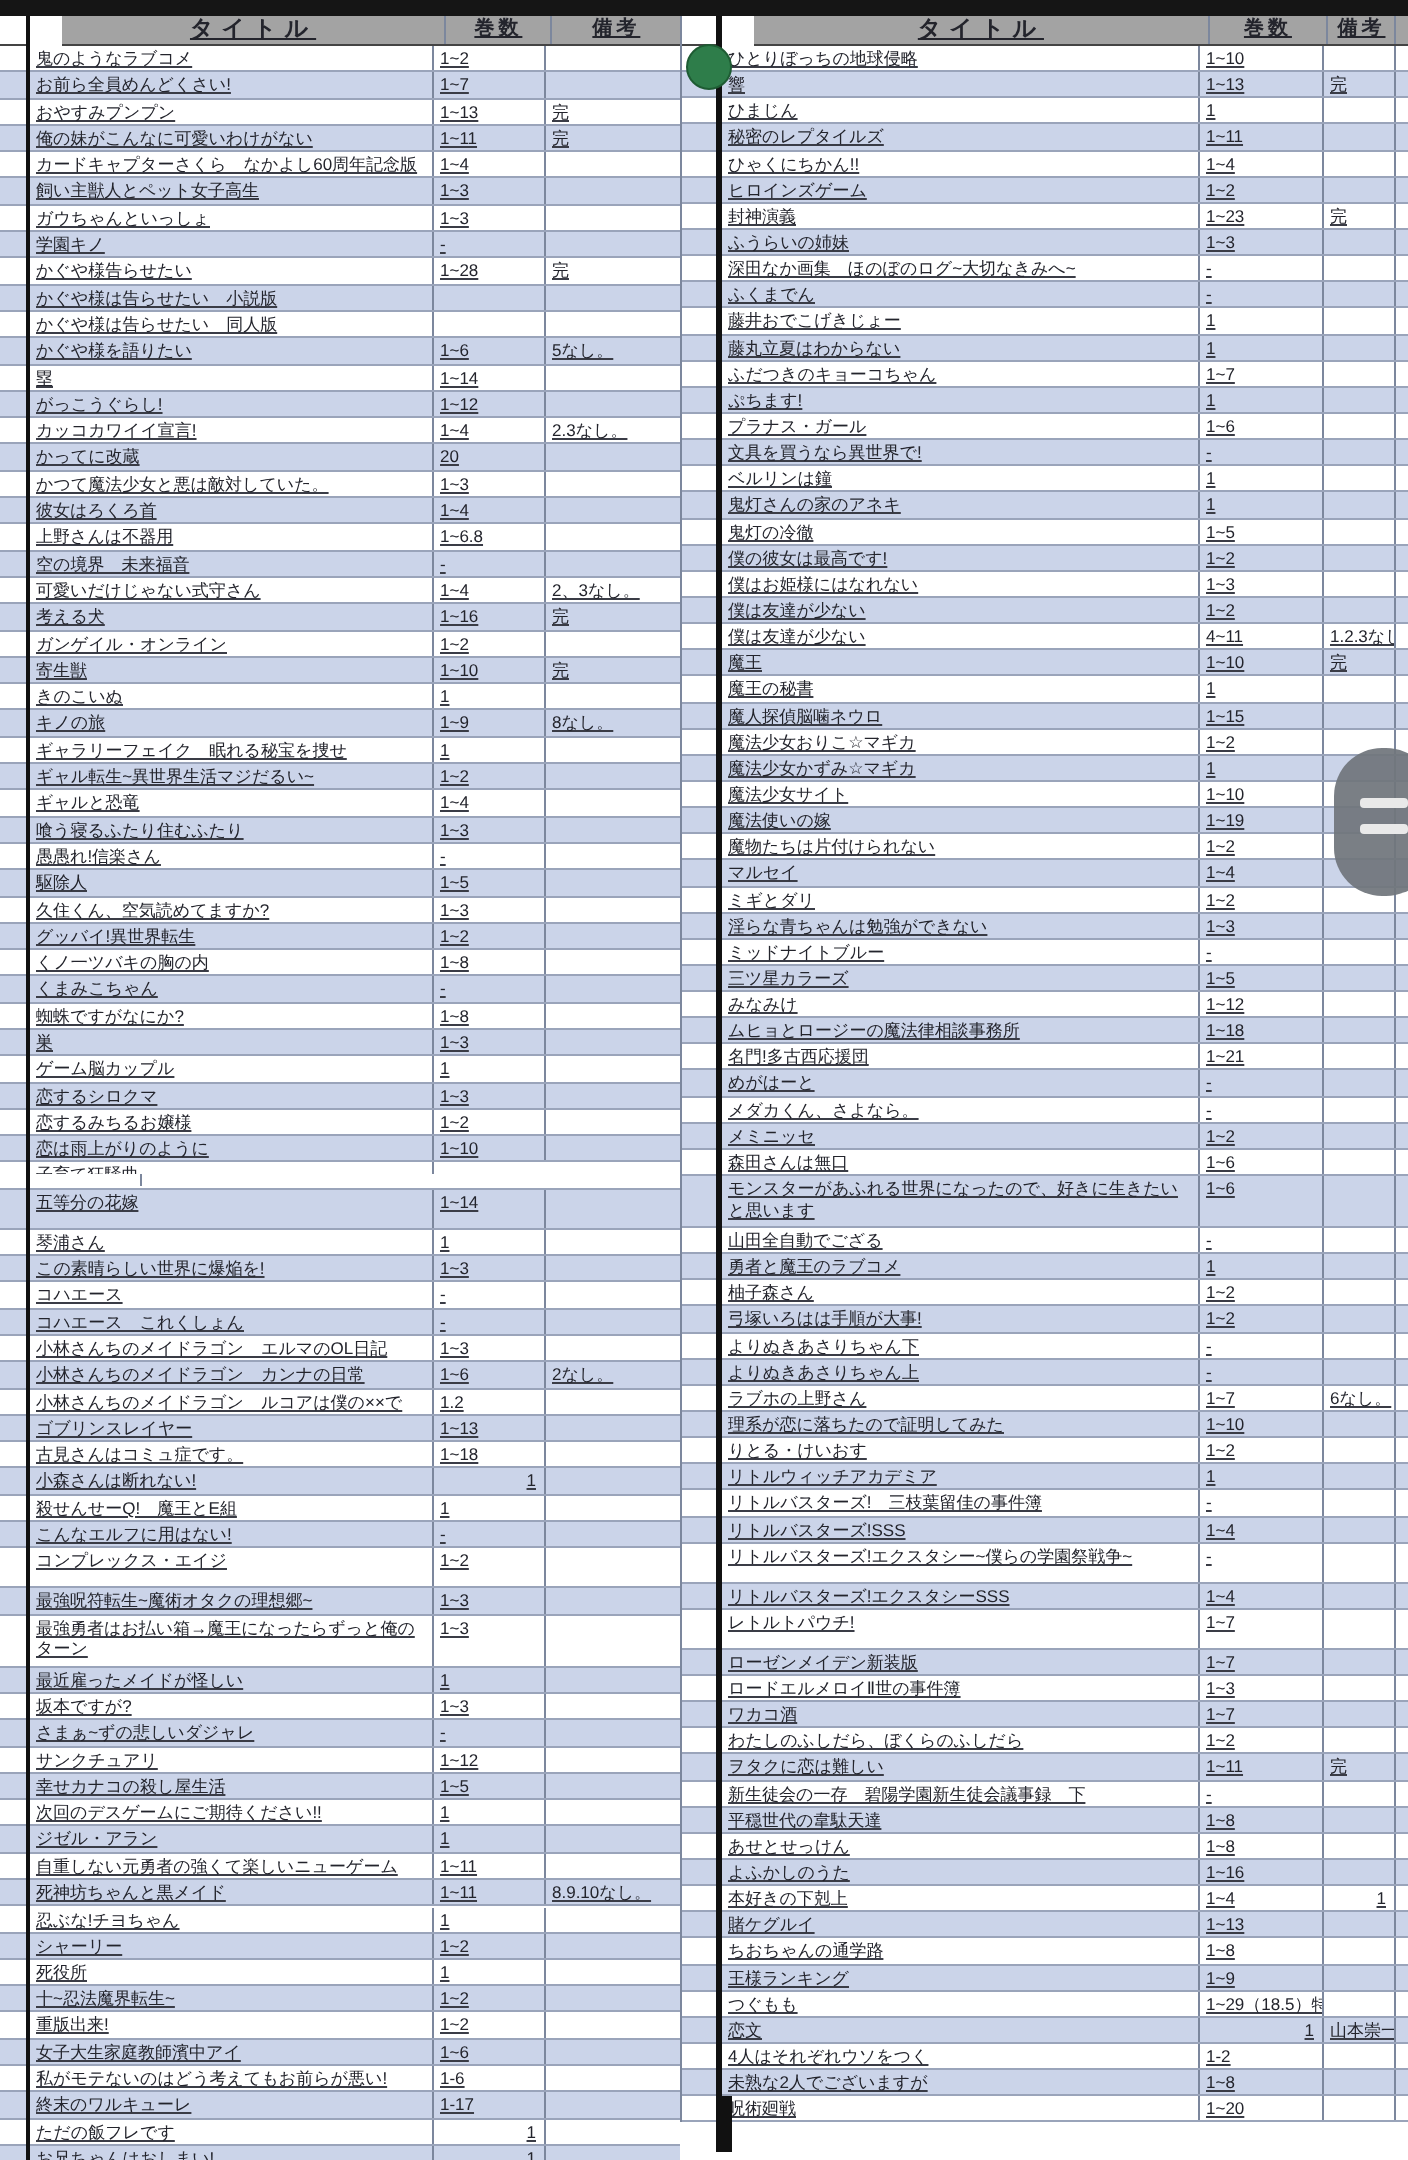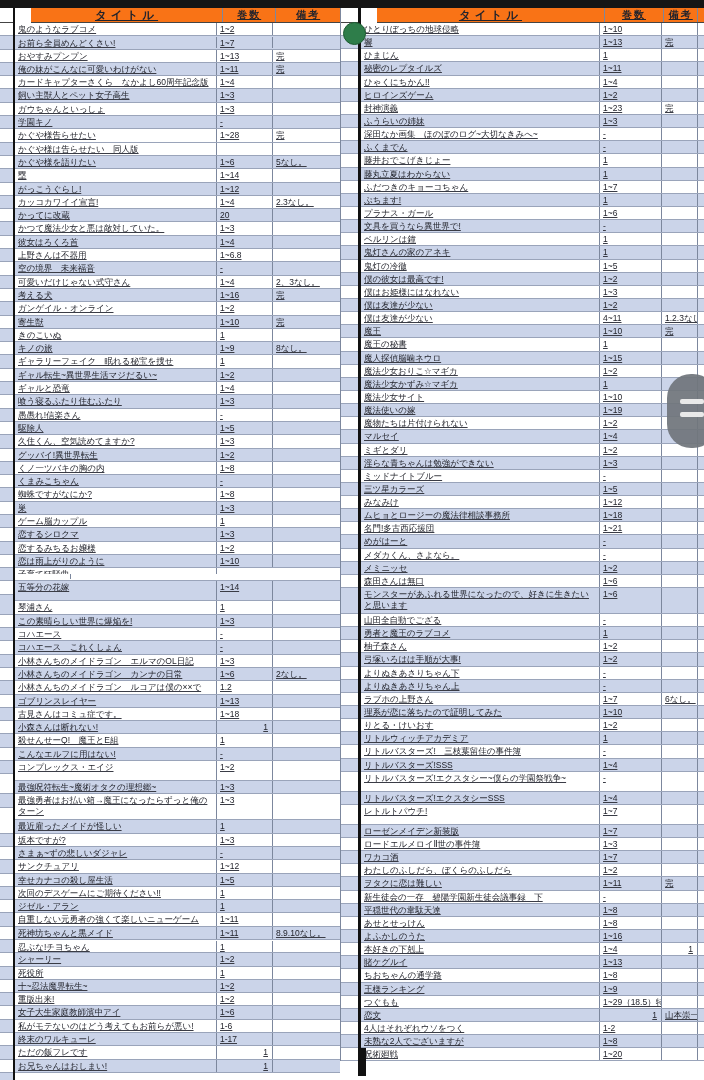--- a/index.html
+++ b/index.html
@@ -5,21 +5,21 @@
   html,body{margin:0;padding:0;}
   .screen{position:relative;width:704px;height:1080px;overflow:hidden;background:#ffffff;
           font-family:"Liberation Sans","DejaVu Sans",sans-serif;color:#23242c;}
   .topbar{position:absolute;left:0;top:0;width:704px;height:8px;background:#151515;}
   
   .pane{position:absolute;top:8px;}
   .sliver{left:0;width:13px;border-right:2px solid #111;}
   .ltable{left:15px;width:325px;}
   .spacer{left:340px;width:17px;border-left:1px solid #7c879d;}
   .rtable{left:358px;width:346px;border-left:3px solid #111;}
-  .thead{display:flex;height:14px;border-bottom:1.5px solid #444;background:#f97316;margin-left:16px;}
+  .thead{display:flex;height:14px;border-bottom:1.5px solid #444;background:#a3a3a3;margin-left:16px;}
   .th{font-size:10px;font-weight:700;text-align:center;letter-spacing:2px;
       border-right:1px solid #7c879d;box-sizing:border-box;line-height:14px;
       overflow:hidden;white-space:nowrap;}
   .th.u, .u{text-decoration:underline;text-underline-offset:1px;}
   .th-title{font-size:11.5px;letter-spacing:4px;}
   .tr{display:flex;box-sizing:border-box;border-bottom:1px solid #9aa4ba;background:#fff;}
   .tr.alt{background:#cbd4e9;}
   .td{box-sizing:border-box;border-right:1px solid #7c879d;padding:1px 2px 0 3px;
       font-size:8.5px;line-height:1.25;overflow:hidden;}
   .td .u{text-decoration:underline;text-decoration-color:#3a3c46;}
@@ -142,21 +142,21 @@
     <div class="thead">
       <div class="th th-title td-title u">タイトル</div>
       <div class="th td-vol u">巻数</div>
       <div class="th td-note u" style="border-right:none;">備考</div>
     </div>
   <div class="tr" style="height: 13.3px;">
         <div class="td td-title"><span class="u">鬼のようなラブコメ</span></div>
         <div class="td td-vol"><span class="u">1~2</span></div>
         <div class="td td-note"></div>
       </div>
-      <div class="tr alt" style="height: 13.3px; align-items: center;">
+      <div class="tr alt" style="height: 13.3px;">
         <div class="td td-title"><span class="u">お前ら全員めんどくさい!</span></div>
         <div class="td td-vol"><span class="u">1~7</span></div>
         <div class="td td-note"></div>
       </div>
       <div class="tr" style="height: 13.3px;">
         <div class="td td-title"><span class="u">おやすみプンプン</span></div>
         <div class="td td-vol"><span class="u">1~13</span></div>
         <div class="td td-note"><span class="u">完</span></div>
       </div>
       <div class="tr alt" style="height: 13.3px;">
@@ -181,20 +181,25 @@
       </div>
       <div class="tr alt" style="height: 13.3px;">
         <div class="td td-title"><span class="u">学園キノ</span></div>
         <div class="td td-vol"><span class="u">-</span></div>
         <div class="td td-note"></div>
       </div>
       <div class="tr" style="height: 13.3px;">
         <div class="td td-title"><span class="u">かぐや様告らせたい</span></div>
         <div class="td td-vol"><span class="u">1~28</span></div>
         <div class="td td-note"><span class="u">完</span></div>
+      </div>
+      <div class="tr alt" style="height: 13.3px;">
+        <div class="td td-title"><span class="u">かぐや様は告らせたい　小説版</span></div>
+        <div class="td td-vol"></div>
+        <div class="td td-note"></div>
       </div>
       <div class="tr" style="height: 13.3px;">
         <div class="td td-title"><span class="u">かぐや様は告らせたい　同人版</span></div>
         <div class="td td-vol"></div>
         <div class="td td-note"></div>
       </div>
       <div class="tr alt" style="height: 13.3px;">
         <div class="td td-title"><span class="u">かぐや様を語りたい</span></div>
         <div class="td td-vol"><span class="u">1~6</span></div>
         <div class="td td-note"><span class="u">5なし。</span></div>

